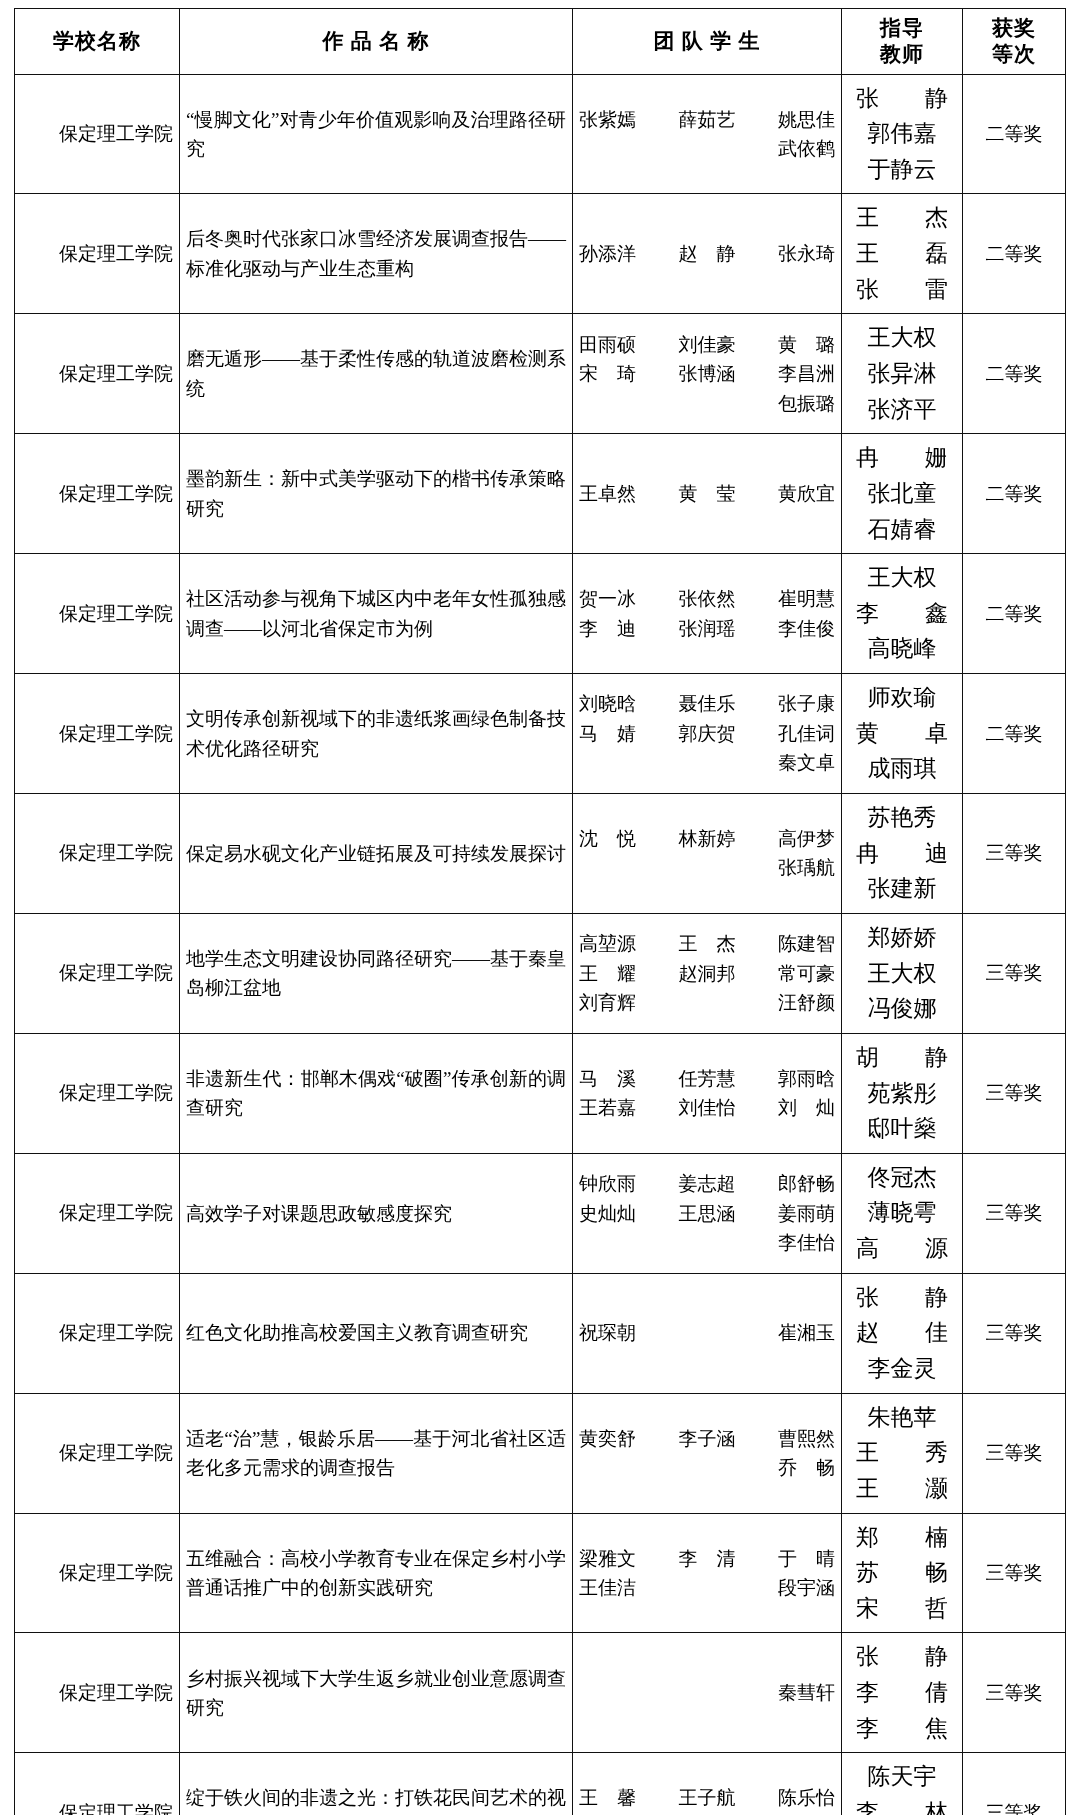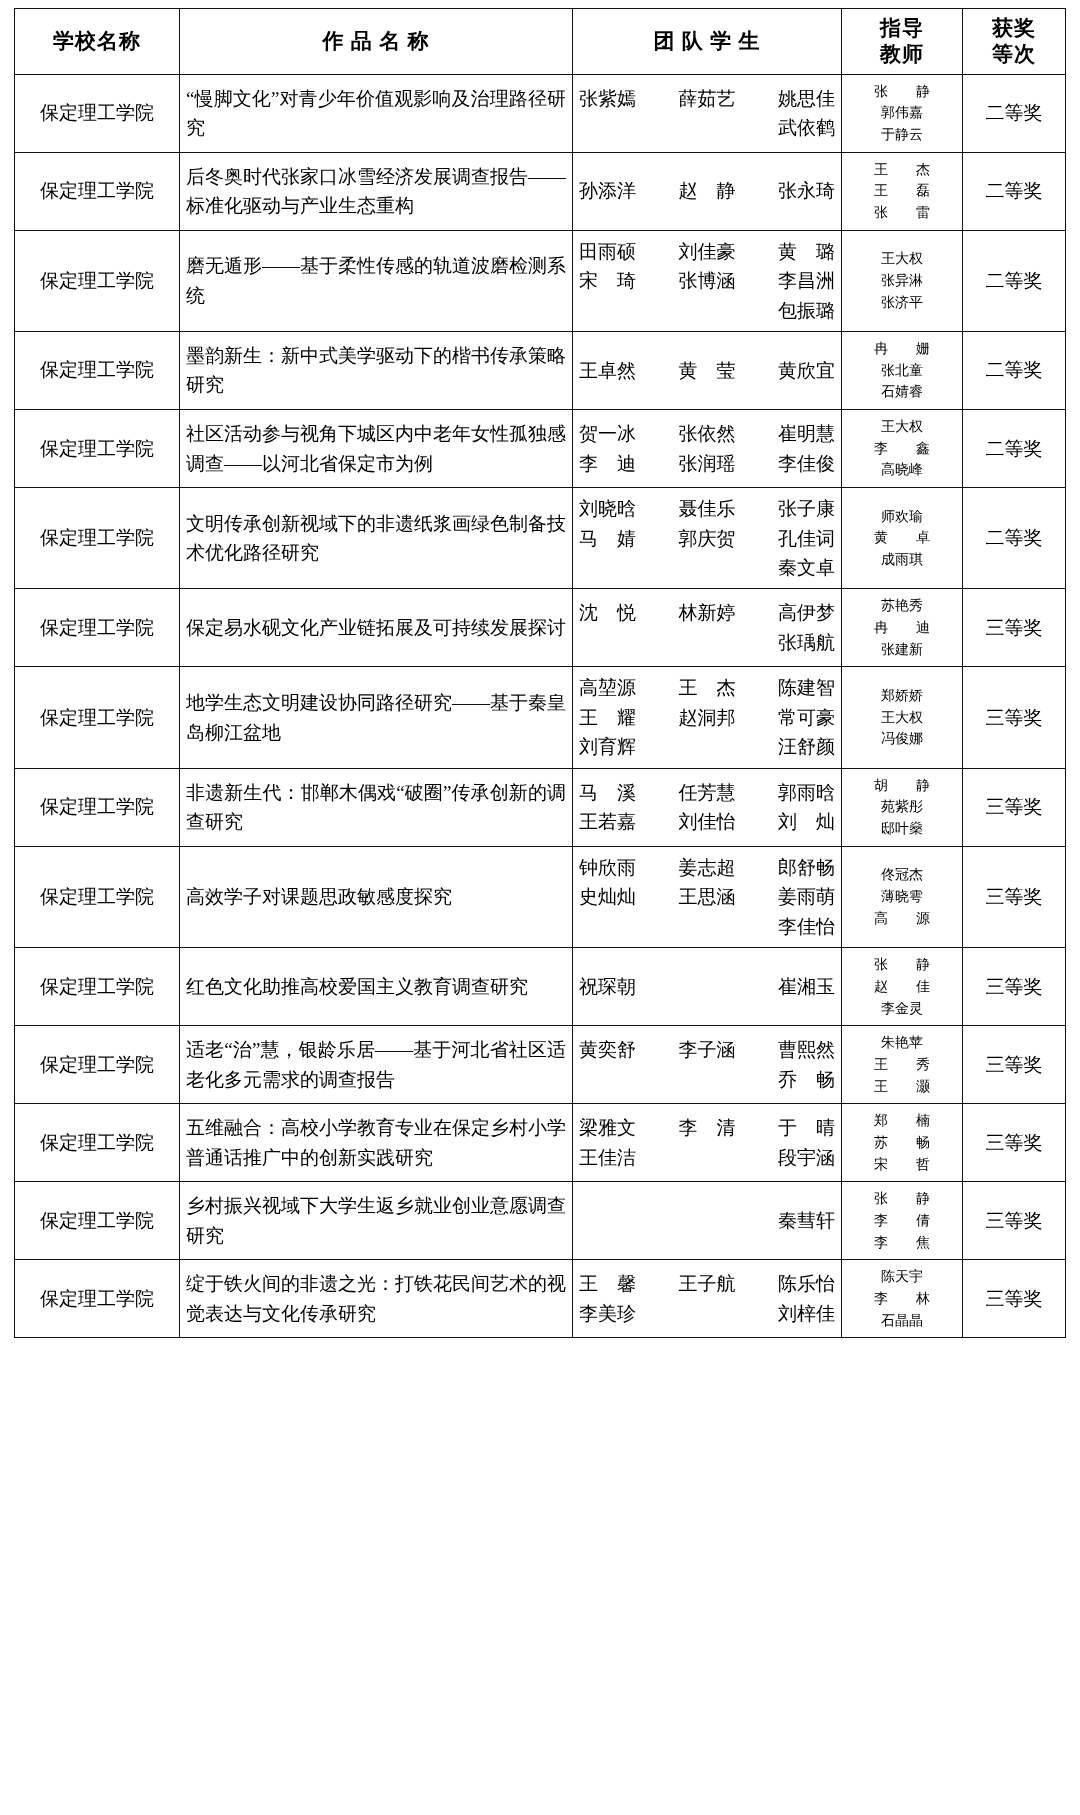--- a/index.html
+++ b/index.html
@@ -36,40 +36,40 @@
     padding-top: 10px;
     padding-bottom: 10px;
   }
   th.col-school { width: 152px; }
   th.col-work   { width: 380px; }
   th.col-team   { width: 256px; text-align: center; }
   th.col-mentor { width: 108px; }
   th.col-level  { width: 90px; }
 
   td.school {
-    text-align: center;
+    text-align: right;
     font-size: 19px;
     white-space: nowrap;
   }
   td.work {
     font-size: 19px;
     line-height: 1.55;
     text-align: justify;
     text-align-last: left;
     padding-left: 10px;
     padding-right: 10px;
   }
   td.team {
     font-size: 19px;
     line-height: 1.55;
     padding-left: 8px;
     padding-right: 8px;
   }
   td.mentor {
-    font-size: 14px;
+    font-size: 23px;
     line-height: 1.55;
     text-align: center;
     padding-left: 4px;
     padding-right: 4px;
   }
   td.level {
     font-size: 19px;
     text-align: center;
     white-space: nowrap;
   }

